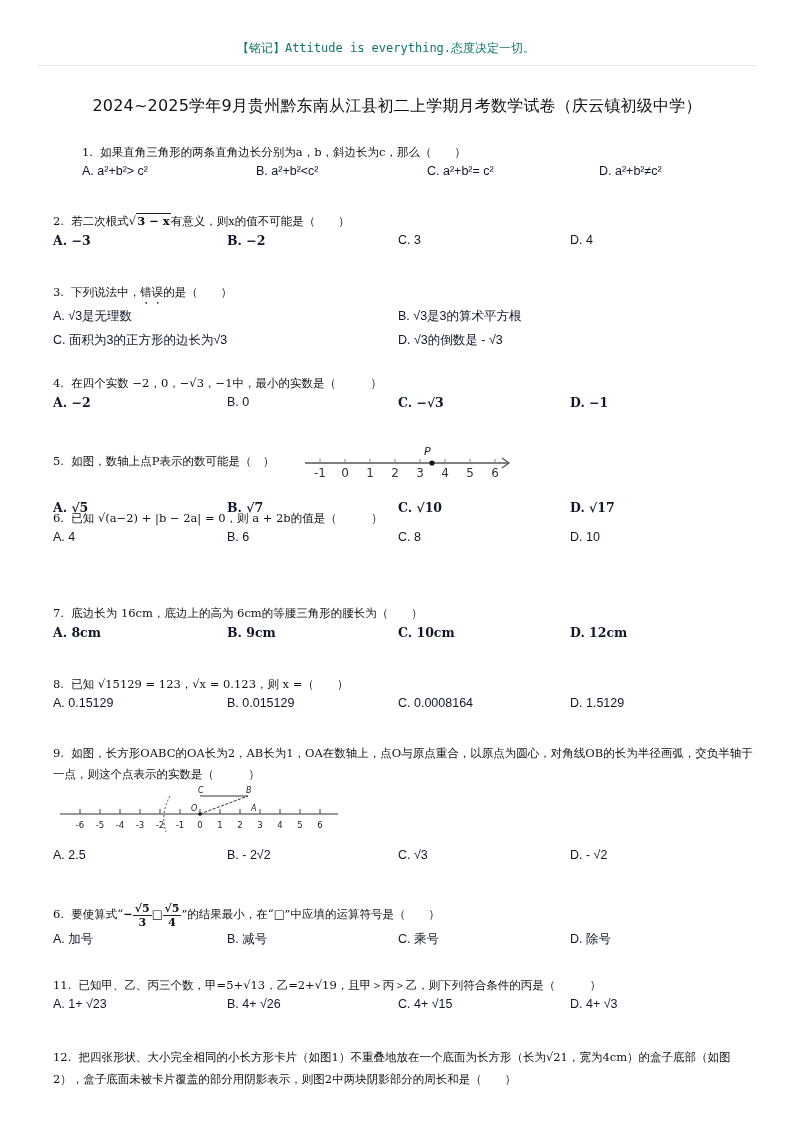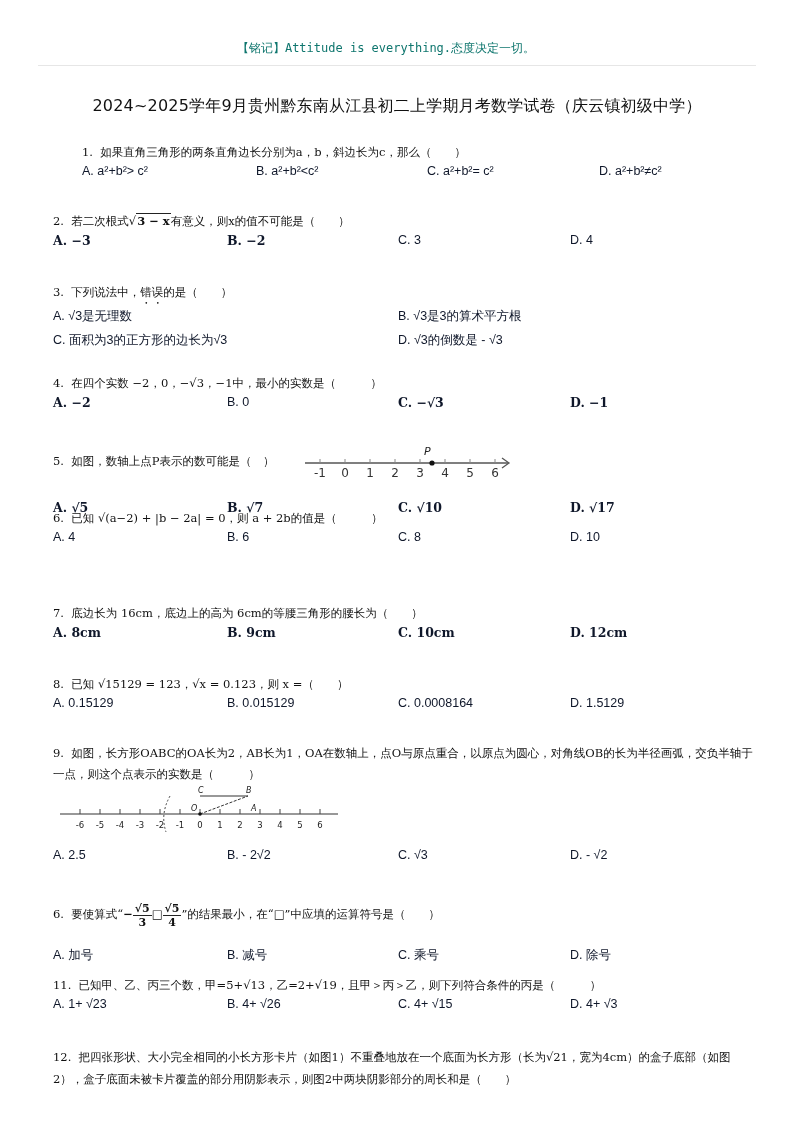--- a/index.html
+++ b/index.html
@@ -228,21 +228,21 @@
   <div class="stem" style="line-height:34px;">
     <span>6.</span>&nbsp;
     <span>要使算式“</span><span class="m">−</span><span class="frac m">
         <span class="num">√5</span>
         <span>3</span>
       </span><span>□</span><span class="frac m">
         <span class="num">√5</span>
         <span>4</span>
       </span><span>”的结果最小，在“□”中应填的运算符号是（　　）</span>
   </div>
-  <div class="opts" style="margin-top:16px;">
+  <div class="opts" style="margin-top:0;">
     <span class="opt o0">A. 加号</span>
     <span class="opt o1">B. 减号</span>
     <span class="opt o2">C. 乘号</span>
     <span class="opt o3">D. 除号</span>
   </div>
 </div>
 
 <div class="q" style="top:976px;">
   <div class="stem">
     <span>11.</span>&nbsp;

